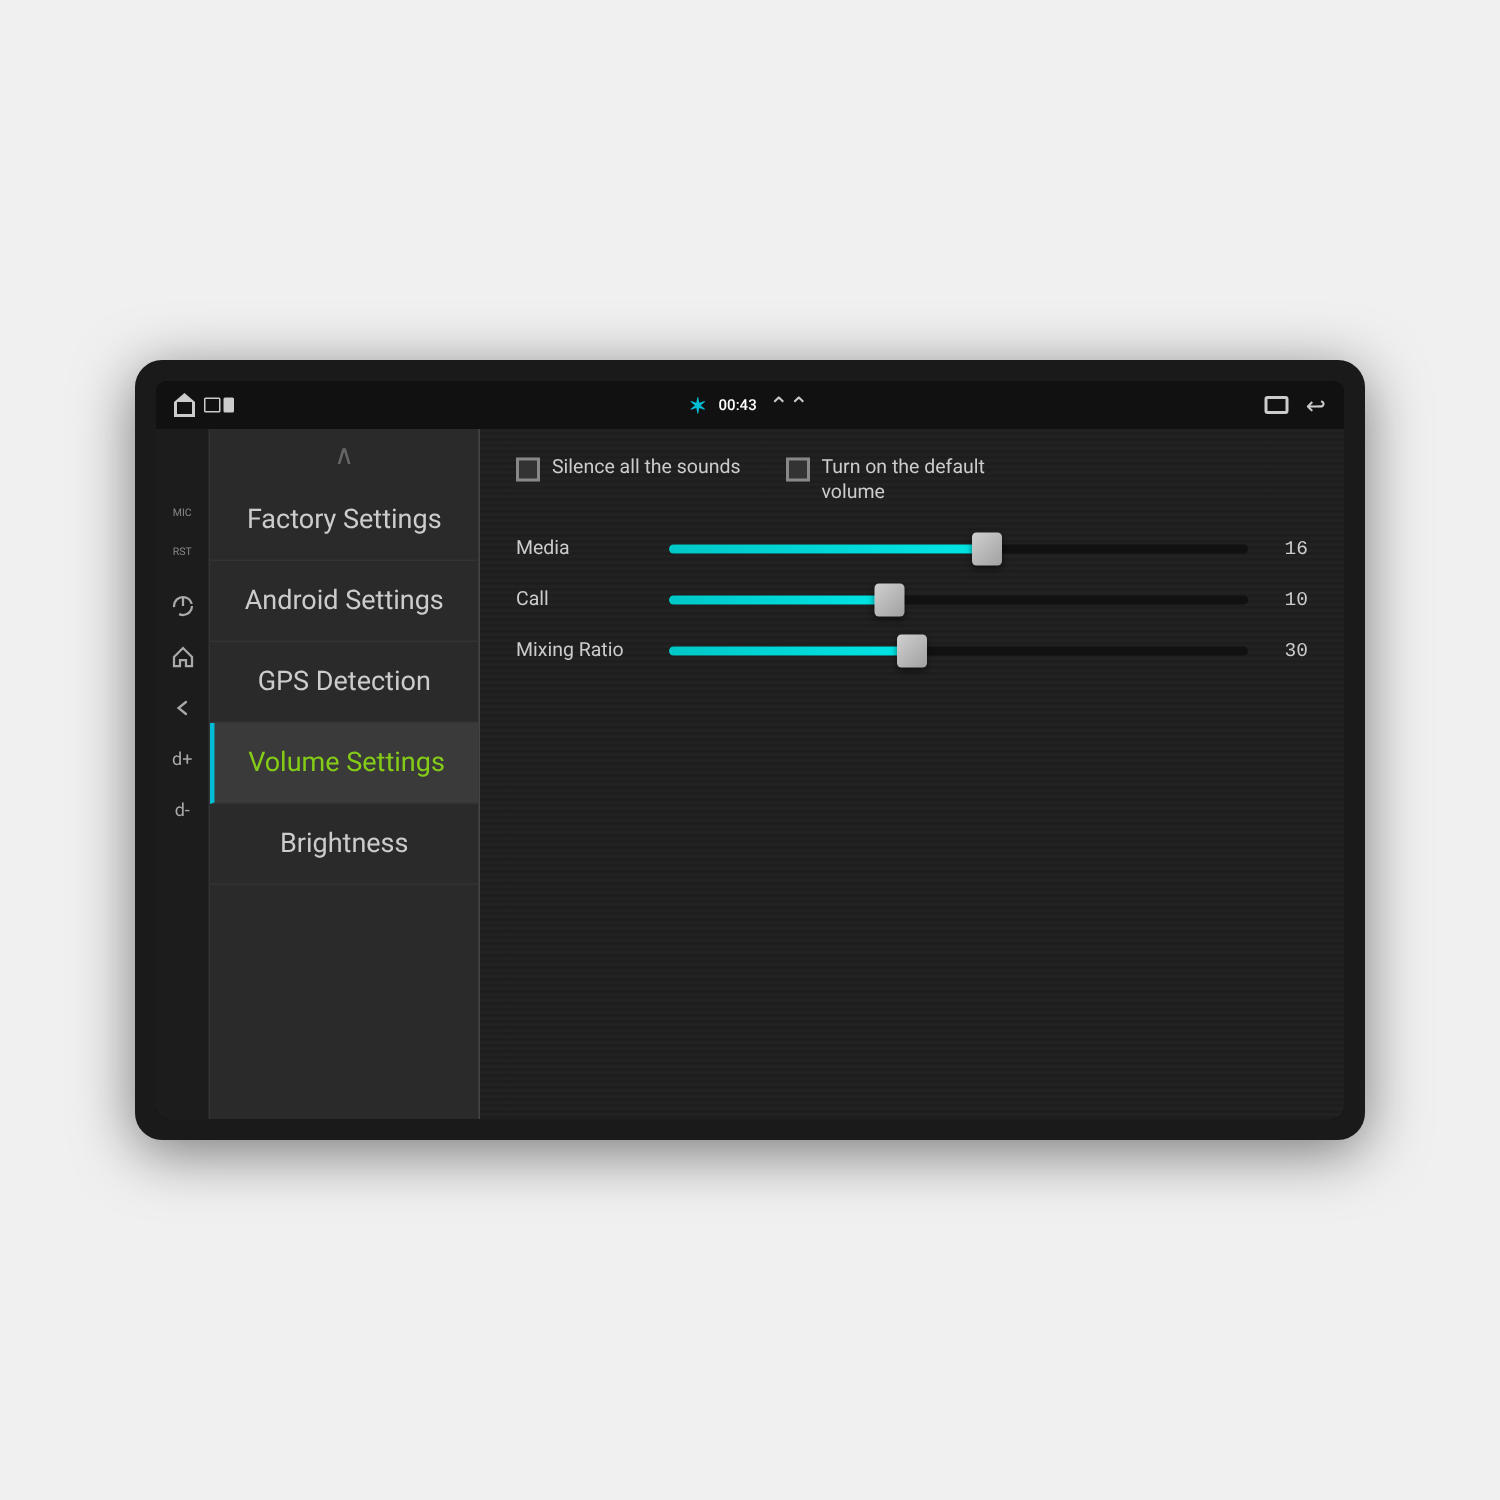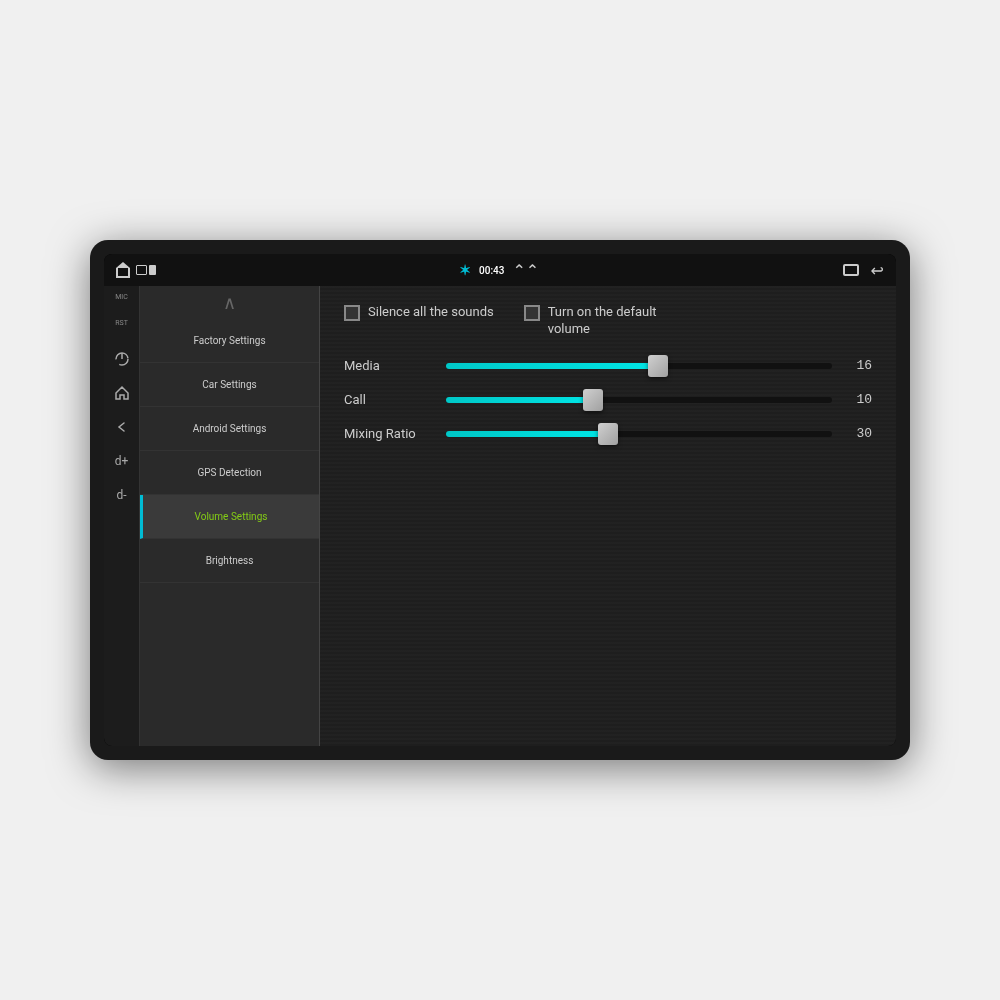--- a/index.html
+++ b/index.html
@@ -111,21 +111,21 @@
       width: 180px;
       background: #2a2a2a;
       display: flex;
       flex-direction: column;
       border-right: 1px solid #444;
     }
 
     .menu-item {
       padding: 16px 12px;
       color: #ccc;
-      font-size: 10px;
+      font-size: 18px;
       cursor: pointer;
       border-bottom: 1px solid #333;
       text-align: center;
     }
 
     .menu-item.active {
       background: #3a3a3a;
       color: #84cc16;
       border-left: 3px solid #00bcd4;
     }
@@ -275,21 +275,21 @@
 
       <div class="status-bar-right">
         <div class="rect-icon" style="cursor:pointer;"></div>
         <span style="color:#ccc;font-size:16px;cursor:pointer;">↩</span>
       </div>
     </div>
 
     <div class="main-content">
 
       <div class="icon-sidebar">
-        <div style="color:#888;font-size:7px;text-align:left;line-height:1.1;">MIC</div>
+        <div style="color:#888;font-size:7px;text-align:left;line-height:1.1;margin-top:45px;">MIC</div>
         <div style="color:#888;font-size:7px;text-align:center;line-height:1.1;margin-top:4px;">RST</div>
         <div class="side-icon" style="margin-top:8px;">
           <svg width="16" height="16" viewBox="0 0 16 16" fill="none">
             <circle cx="8" cy="8" r="6" stroke="#aaa" stroke-width="1.5" fill="none" stroke-dasharray="18 6" stroke-dashoffset="6"></circle>
             <line x1="8" y1="2" x2="8" y2="8" stroke="#aaa" stroke-width="1.5"></line>
           </svg>
         </div>
         <div class="side-icon">
           <svg width="16" height="16" viewBox="0 0 16 16" fill="none">
             <path d="M2 8L8 2L14 8V14H10V10H6V14H2Z" stroke="#aaa" stroke-width="1.5" fill="none"></path>
@@ -307,23 +307,20 @@
           <span style="color:#aaa;font-size:12px;">d-</span>
         </div>
       </div>
 
       <div class="menu-sidebar">
 
         <div style="padding:6px 12px;text-align:center;color:#666;font-size:18px;">∧</div>
 
         <div class="menu-item">
           <span>Factory Settings</span>
-        </div>
-        <div class="menu-item">
-          <span>Car Settings</span>
         </div>
         <div class="menu-item">
           <span>Android Settings</span>
         </div>
         <div class="menu-item">
           <span>GPS Detection</span>
         </div>
         <div class="menu-item active">
           <span>Volume Settings</span>
         </div>

